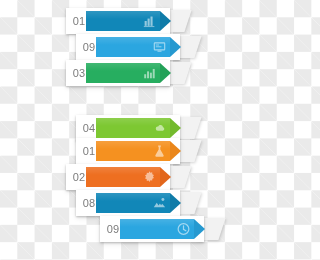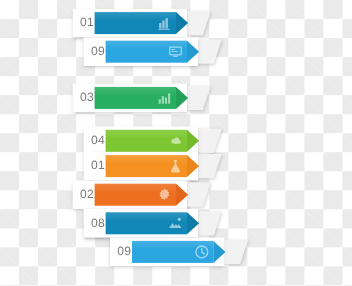--- a/index.html
+++ b/index.html
@@ -158,21 +158,21 @@
             <g fill="none" stroke="#fff" stroke-width="1.4">
               <rect x="1.6" y="3" width="12.8" height="8.5" rx="0.8"></rect>
             </g>
             <rect x="5.5" y="12.4" width="5" height="1.4" fill="#fff"></rect>
             <rect x="3.4" y="5" width="4" height="1.1" fill="#fff"></rect>
             <rect x="3.4" y="7.2" width="7" height="1.1" fill="#fff"></rect>
           </svg>
         </div>
       </div>
     </div>
-    <div class="row" style="left: 66px; top: 76px; width: 130px;">
+    <div class="row" style="left: 66px; top: 60px; width: 130px;">
       <div class="fold" style="left: 100px;"></div>
       <div class="strip" style="width: 104px;"></div>
       <div class="num">03</div>
       <div class="bar" style="left: 20px; width: 74px;">
         <div class="body" style="background: rgb(39, 174, 96);"></div>
         <div class="tip" style="border-left-color: rgb(35, 161, 88);"></div>
         <div class="glyph">
           <svg viewBox="0 0 16 16">
             <g fill="#fff">
               <rect x="1.5" y="9.5" width="2.4" height="5"></rect>

